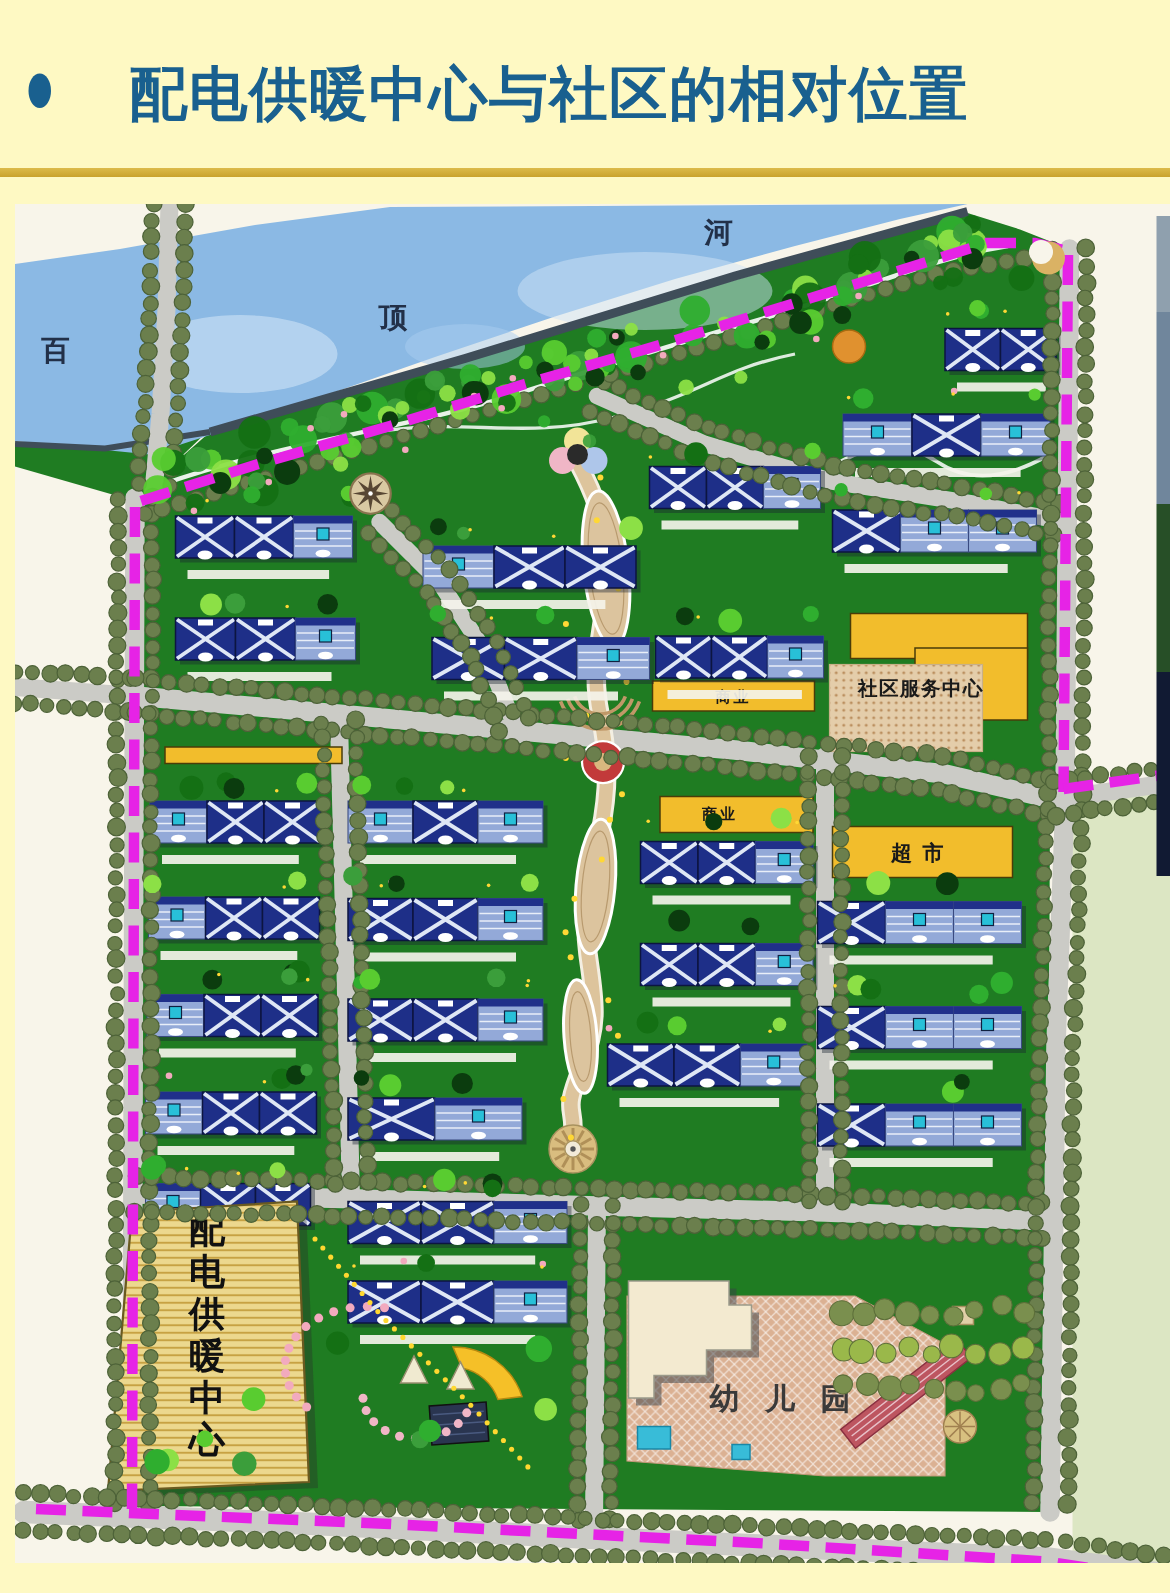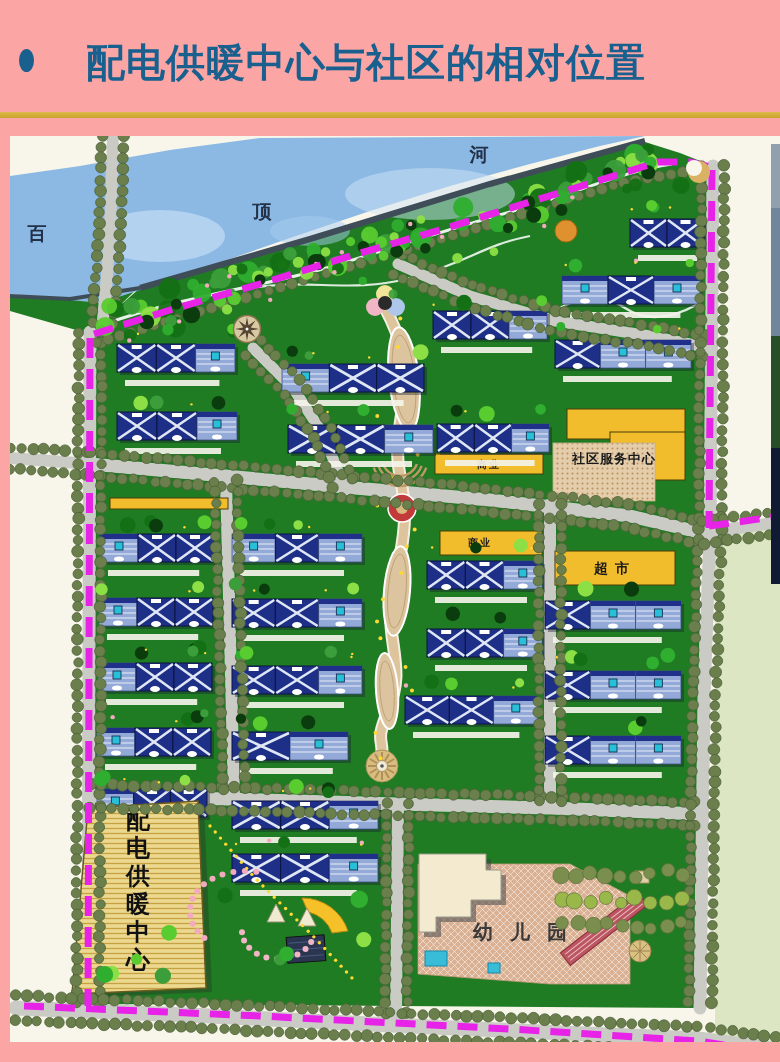--- a/index.html
+++ b/index.html
@@ -1,16 +1,16 @@
 <!DOCTYPE html>
 <html><head>
 <meta charset="utf-8">
 <style>
   html,body{margin:0;padding:0;background:#ffffff;}
-  .slide{position:relative;width:780px;height:1062px;background:#fca5a5;overflow:hidden;
+  .slide{position:relative;width:780px;height:1062px;background:#fef9c3;overflow:hidden;
          font-family:"Liberation Sans",sans-serif;}
   .title-bullet{position:absolute;left:19px;top:49px;width:15px;height:23px;border-radius:50%;}
   .slide-title{position:absolute;left:86px;top:36px;font-size:39px;font-weight:bold;
                letter-spacing:1px;white-space:nowrap;}
   .accent-line{position:absolute;left:0;top:112px;width:780px;height:6px;}
   .map-wrap{position:absolute;left:10px;top:136px;width:770px;height:906px;}
   svg text{font-family:"Liberation Serif","Liberation Sans",serif;}
 </style>
 </head>
 <body>

